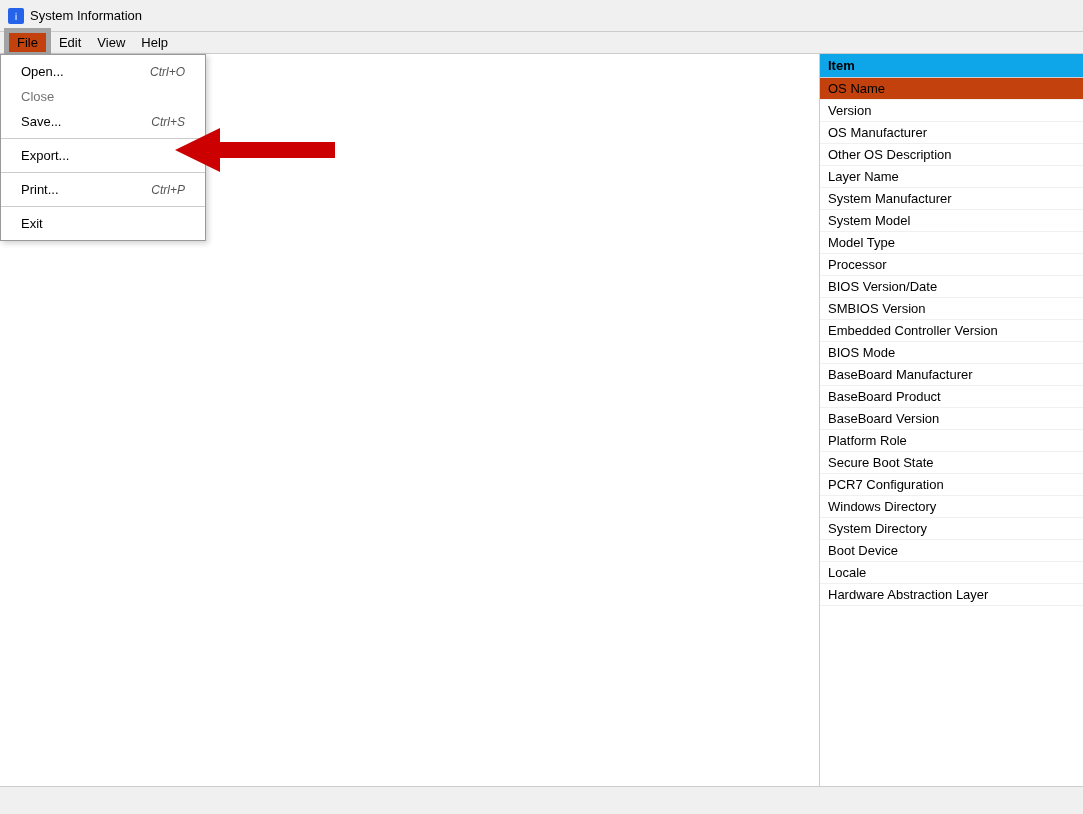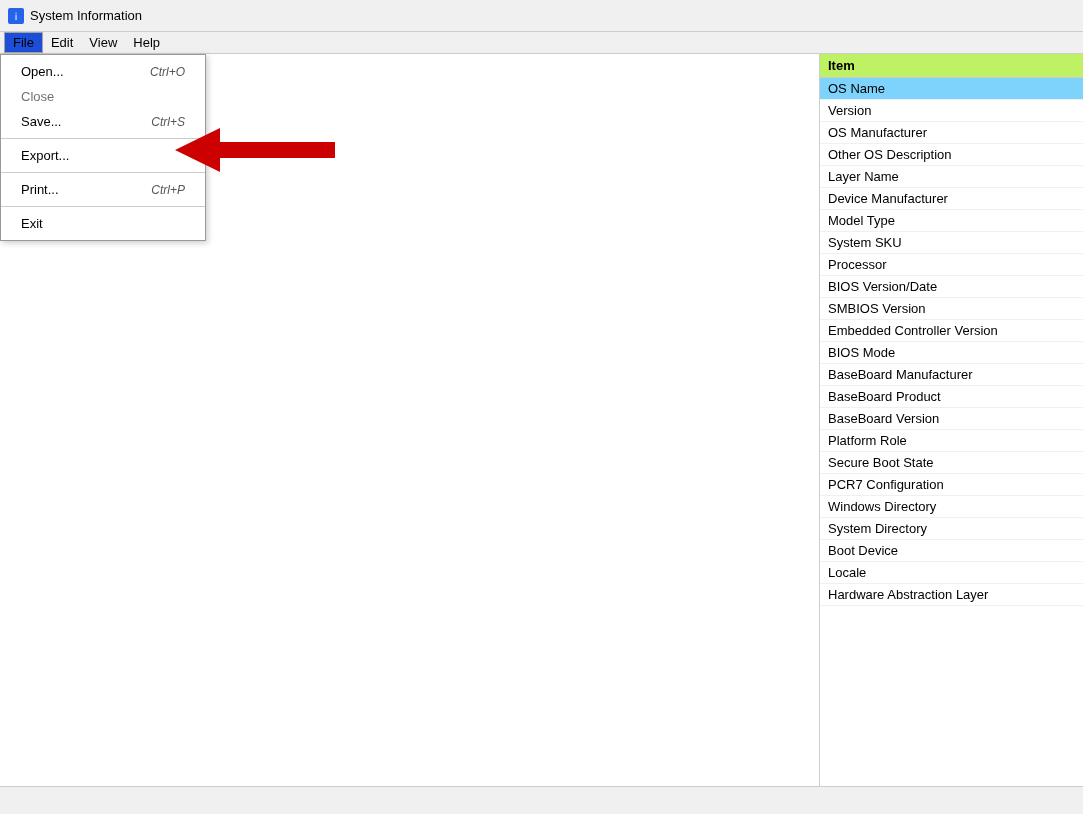--- a/index.html
+++ b/index.html
@@ -48,22 +48,22 @@
       border-bottom: 1px solid #ccc;
       position: relative;
     }
     .menu-item {
       padding: 2px 8px;
       cursor: pointer;
       font-size: 13px;
       color: #000;
     }
     .menu-item.active {
-      background: #1d4ed8;
-      border: 1px solid #a3a3a3;
+      background: #c2410c;
+      border: 5px solid #a3a3a3;
     }
 
     
     .dropdown-menu {
       position: absolute;
       top: 22px;
       left: 0;
       background: #ffffff;
       border: 1px solid #999;
       box-shadow: 2px 2px 6px rgba(0,0,0,0.2);
@@ -111,38 +111,38 @@
       overflow: hidden;
     }
 
     
     .right-pane {
       flex: 1;
       background: #fff;
       overflow-y: auto;
     }
     .right-pane-header {
-      background: #bef264;
+      background: #0ea5e9;
       padding: 4px 8px;
       font-weight: bold;
       border-bottom: 1px solid #ccc;
       font-size: 13px;
       height: 24px;
       display: flex;
       align-items: flex-end;
     }
     .right-pane-row {
       padding: 3px 8px;
       font-size: 13px;
       color: #000;
       border-bottom: 1px solid #f0f0f0;
       white-space: nowrap;
     }
     .right-pane-row.selected {
-      background: #7dd3fc;
+      background: #c2410c;
     }
 
     
     .status-bar {
       height: 28px;
       background: #f0f0f0;
       border-top: 1px solid #ccc;
       display: flex;
       align-items: center;
       padding: 0 8px;
@@ -211,23 +211,23 @@
   <div class="right-pane">
     <div class="right-pane-header">
       <span>Item</span>
     </div>
     <div id="right-pane-rows">
     <div class="right-pane-row selected">OS Name</div>
         <div class="right-pane-row">Version</div>
         <div class="right-pane-row">OS Manufacturer</div>
         <div class="right-pane-row">Other OS Description</div>
         <div class="right-pane-row">Layer Name</div>
-        <div class="right-pane-row">Device Manufacturer</div>
+        <div class="right-pane-row">System Manufacturer</div>
+        <div class="right-pane-row">System Model</div>
         <div class="right-pane-row">Model Type</div>
-        <div class="right-pane-row">System SKU</div>
         <div class="right-pane-row">Processor</div>
         <div class="right-pane-row">BIOS Version/Date</div>
         <div class="right-pane-row">SMBIOS Version</div>
         <div class="right-pane-row">Embedded Controller Version</div>
         <div class="right-pane-row">BIOS Mode</div>
         <div class="right-pane-row">BaseBoard Manufacturer</div>
         <div class="right-pane-row">BaseBoard Product</div>
         <div class="right-pane-row">BaseBoard Version</div>
         <div class="right-pane-row">Platform Role</div>
         <div class="right-pane-row">Secure Boot State</div>

